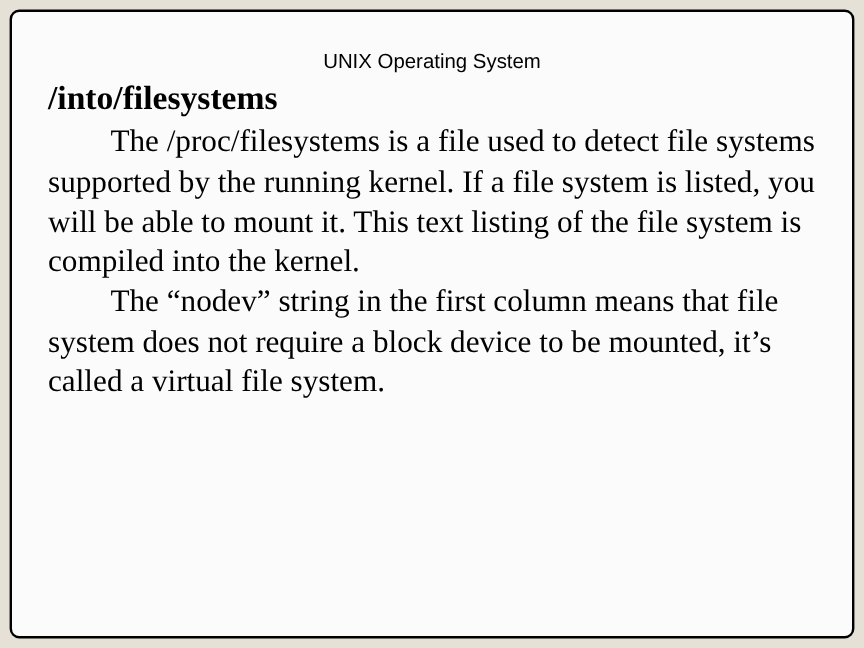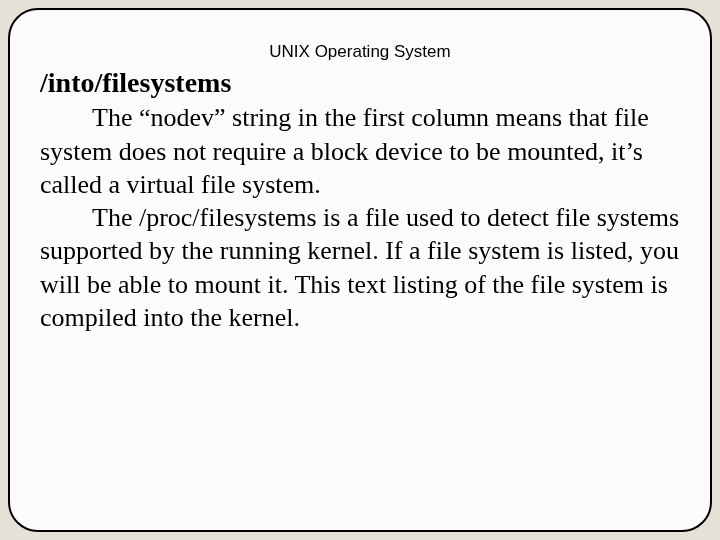--- a/index.html
+++ b/index.html
@@ -13,21 +13,21 @@
     font-family: "Times New Roman", Times, serif;
     position: relative;
   }
   .slide-frame {
     position: absolute;
     left: 8px;
     top: 8px;
     width: 704px;
     height: 524px;
     border: 2px solid #000;
-    border-radius: 30px;
+    border-radius: 8px;
     background: #fbfbfb;
     padding: 32px 30px 28px 30px;
   }
   .topic {
     font-family: Verdana, Geneva, sans-serif;
     font-size: 17px;
     text-align: center;
     margin-bottom: 6px;
     color: #000;
   }
@@ -54,16 +54,16 @@
 </style>
 </head>
 <body>
 
 <div class="slide-frame">
   <div class="topic">UNIX Operating System</div>
 
   <div class="heading">/into/filesystems</div>
 
   <div class="body-text">
+    <span class="para">The /proc/filesystems is a file used to detect file systems supported by the running kernel. If a file system is listed, you will be able to mount it. This text listing of the file system is compiled into the kernel.</span>
     <span class="para">The “nodev” string in the first column means that file system does not require a block device to be mounted, it’s called a virtual file system.</span>
-    <span class="para">The /proc/filesystems is a file used to detect file systems supported by the running kernel. If a file system is listed, you will be able to mount it. This text listing of the file system is compiled into the kernel.</span>
   </div>
 </div>
 
 </body></html>

